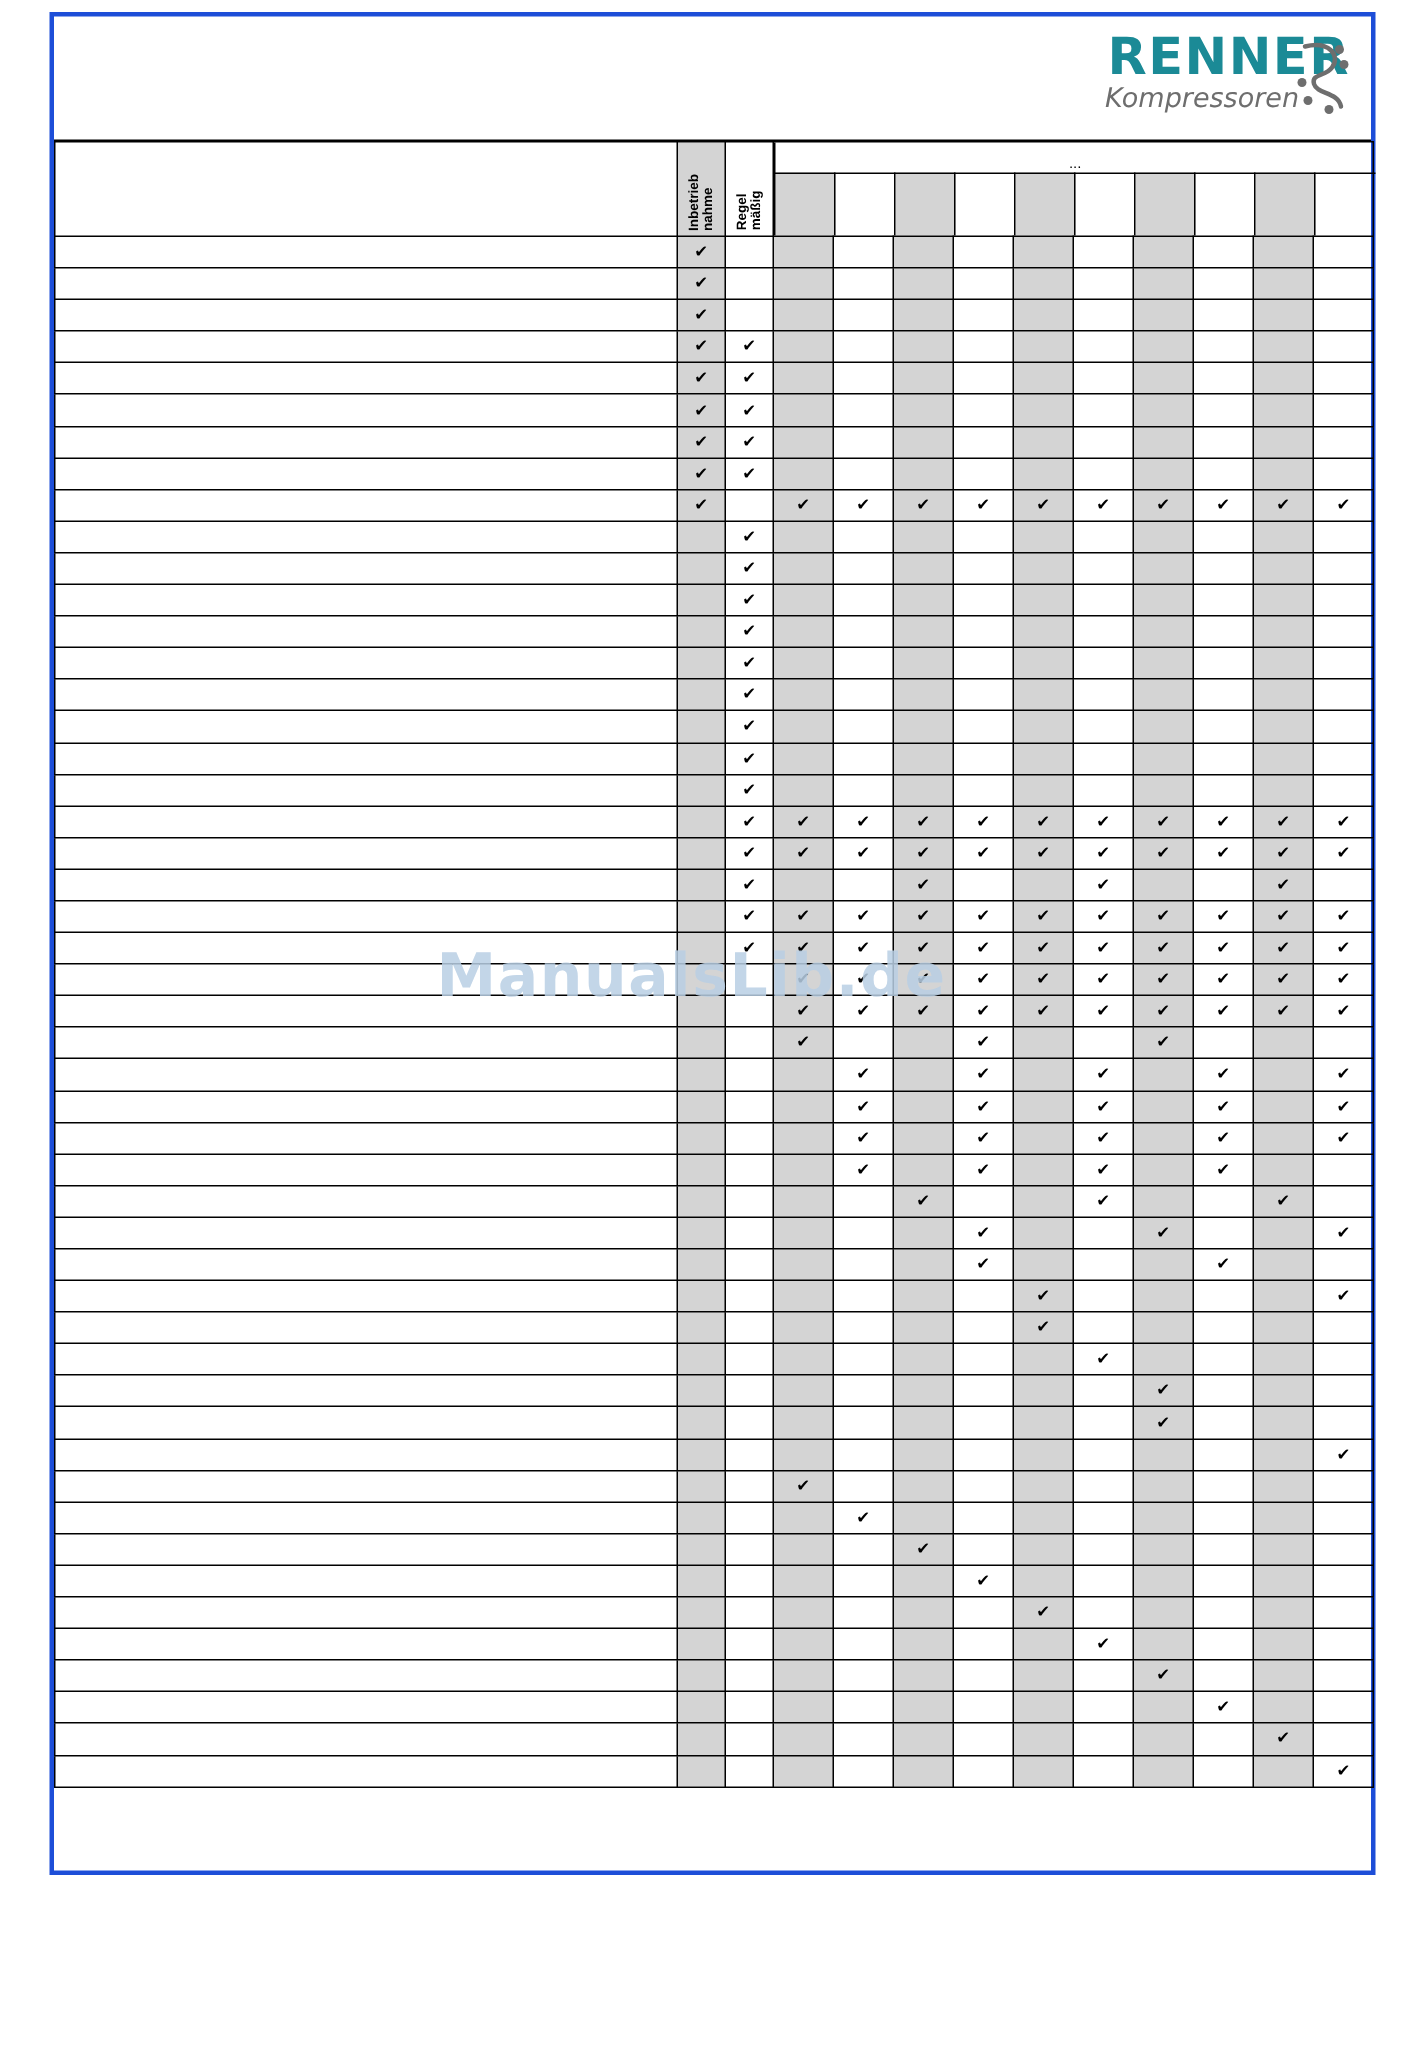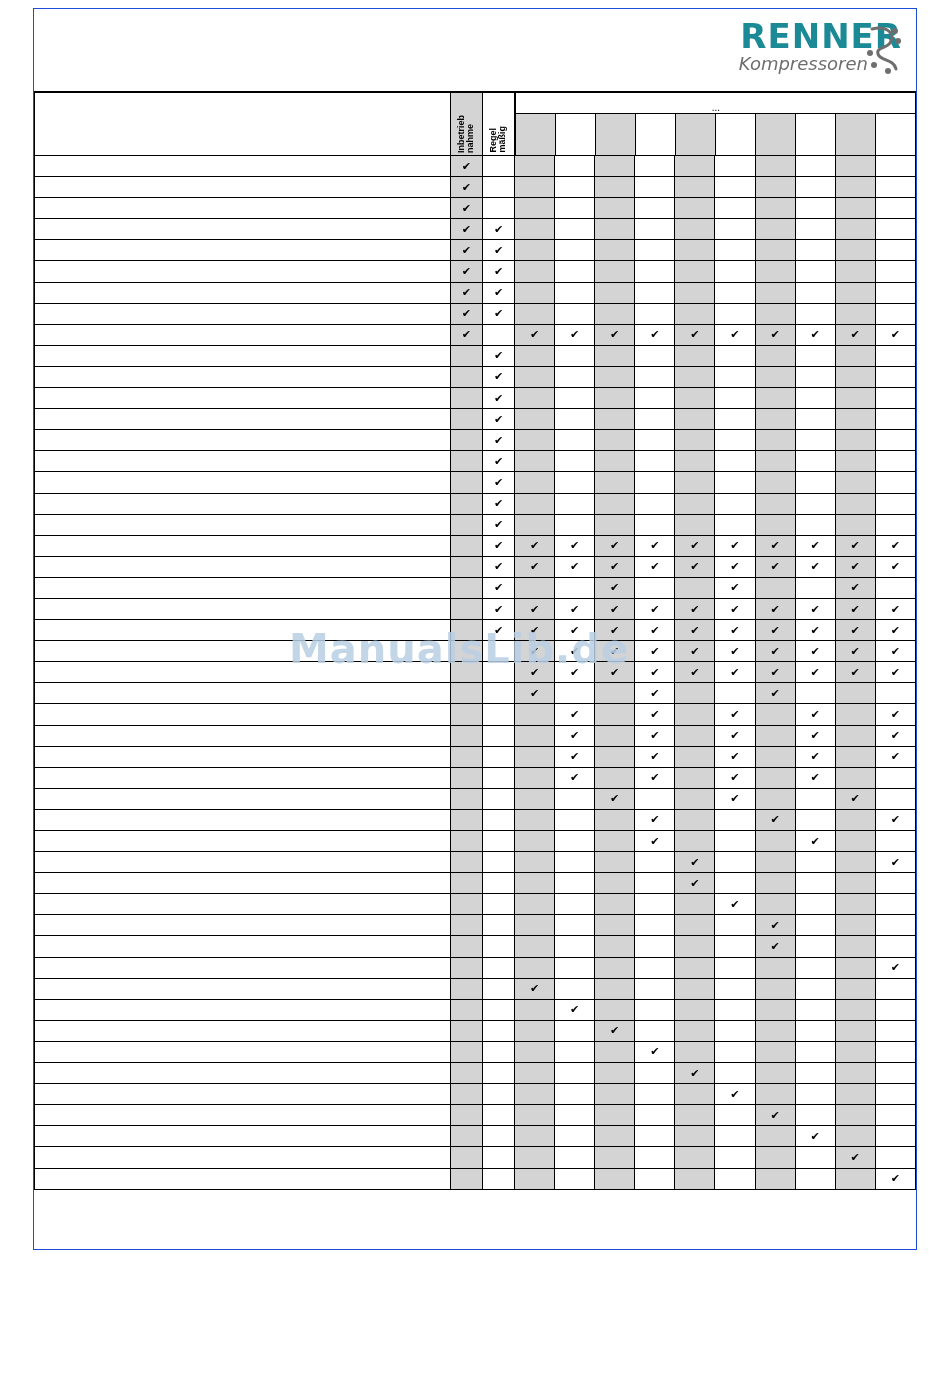--- a/index.html
+++ b/index.html
@@ -15,21 +15,21 @@
     position: relative;
     overflow: hidden;
   }
 
   .page {
     position: absolute;
     left: 33px;
     top: 8px;
     width: 884px;
     height: 1242px;
-    border: 1px solid #1d4ed8;
+    border: 3px solid #1d4ed8;
     box-sizing: border-box;
     background: #ffffff;
   }
 
   
   .header-band {
     position: relative;
     height: 83px;
     border-bottom: 1px solid #000000;
     box-sizing: border-box;

